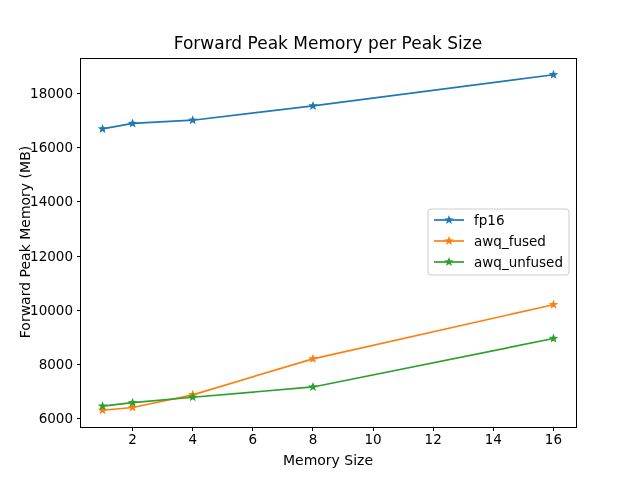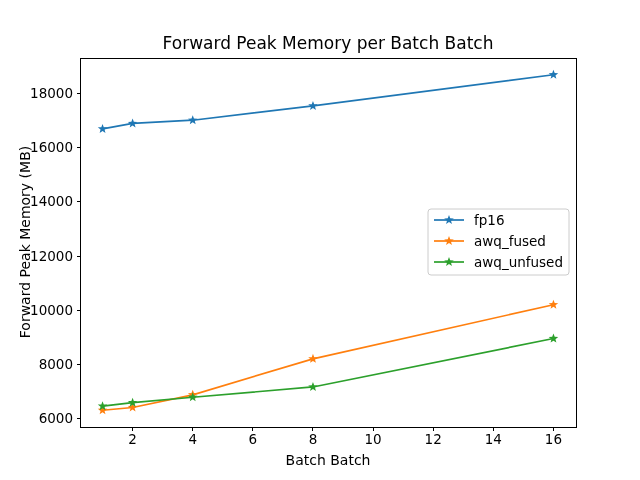--- a/index.html
+++ b/index.html
@@ -111,16 +111,16 @@
       <line x1="434" y1="220" x2="464" y2="220" stroke="#1f77b4" stroke-width="1.7"></line>
       <polygon points="449.00,215.00 450.23,218.30 453.76,218.45 451.00,220.65 451.94,224.05 449.00,222.10 446.06,224.05 447.00,220.65 444.24,218.45 447.77,218.30" fill="#1f77b4"></polygon>
       <text x="474" y="224.5" font-size="13.5px" fill="#000000">fp16</text>
       <line x1="434" y1="241" x2="464" y2="241" stroke="#ff7f0e" stroke-width="1.7"></line>
       <polygon points="449.00,236.00 450.23,239.30 453.76,239.45 451.00,241.65 451.94,245.05 449.00,243.10 446.06,245.05 447.00,241.65 444.24,239.45 447.77,239.30" fill="#ff7f0e"></polygon>
       <text x="474" y="245.5" font-size="13.5px" fill="#000000">awq_fused</text>
       <line x1="434" y1="262" x2="464" y2="262" stroke="#2ca02c" stroke-width="1.7"></line>
       <polygon points="449.00,257.00 450.23,260.30 453.76,260.45 451.00,262.65 451.94,266.05 449.00,264.10 446.06,266.05 447.00,262.65 444.24,260.45 447.77,260.30" fill="#2ca02c"></polygon>
       <text x="474" y="266.5" font-size="13.5px" fill="#000000">awq_unfused</text>
     </svg>
-  <div class="chart-title">Forward Peak Memory per Batch Batch</div>
-  <div class="x-axis-label">Batch Batch</div>
+  <div class="chart-title">Forward Peak Memory per Peak Size</div>
+  <div class="x-axis-label">Memory Size</div>
   <div class="y-axis-label">Forward Peak Memory (MB)</div>
 </div>
 
 </body></html>

